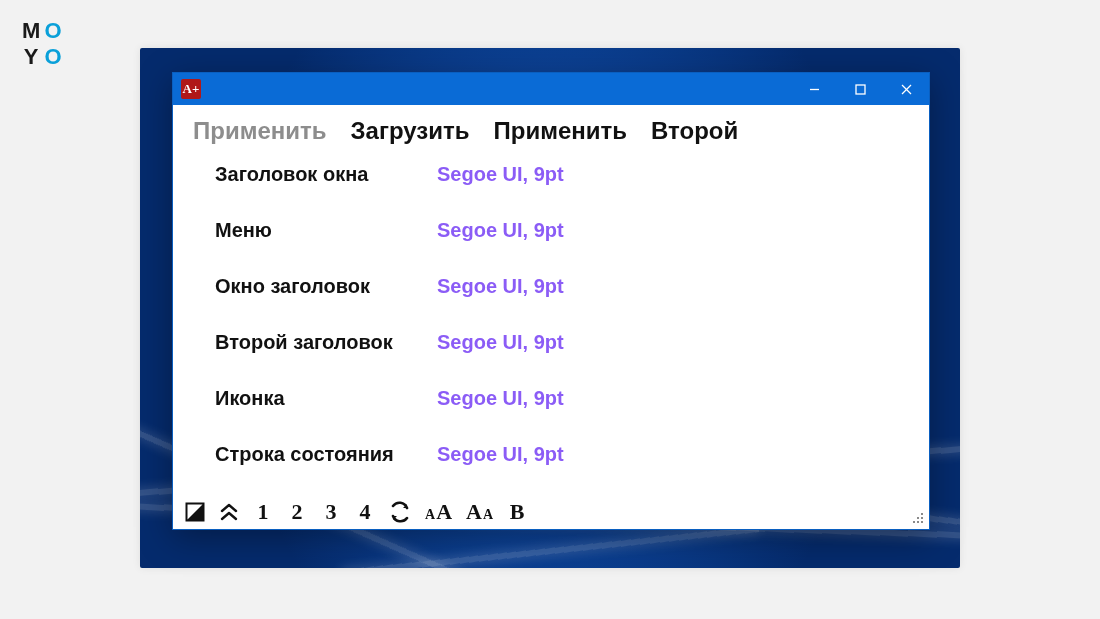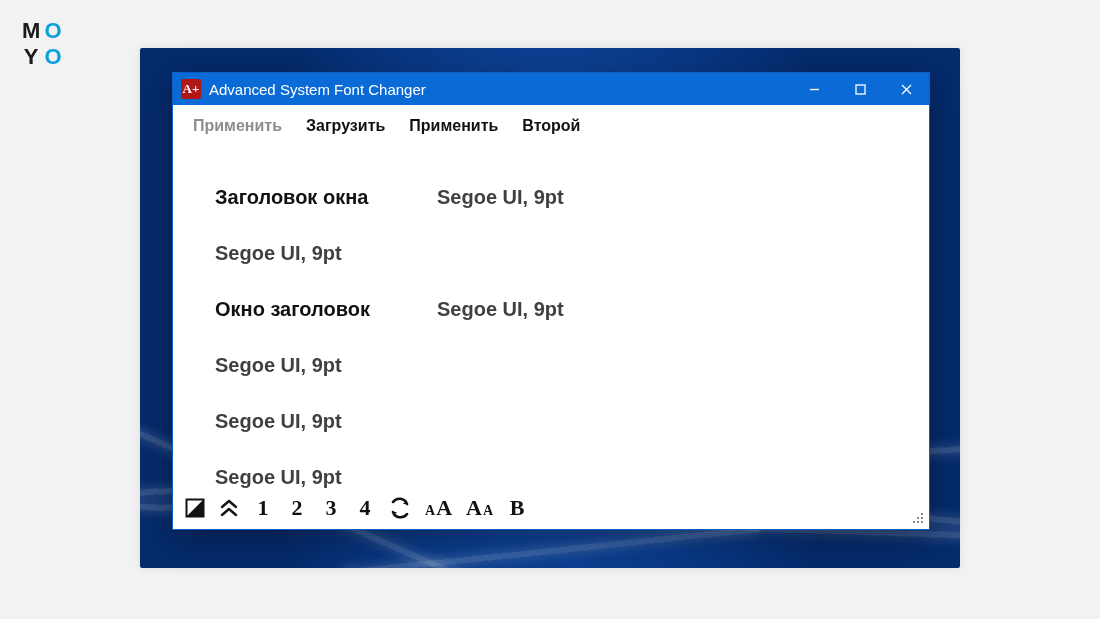--- a/index.html
+++ b/index.html
@@ -104,45 +104,45 @@
     width: 46px; height: 32px;
     display: flex; align-items: center; justify-content: center;
     color: #ffffff;
   }
   .winbtn svg { width: 11px; height: 11px; stroke: #fff; stroke-width: 1.3; fill: none; }
 
   .menubar {
     display: flex;
     gap: 24px;
     padding: 12px 16px 4px 20px;
-    font-size: 16px;
+    font-size: 24px;
     font-weight: 700;
     color: #111;
   }
   .menubar .disabled { color: #8d8d8d; }
 
   .body {
     flex: 1;
     padding: 14px 0 0 42px;
   }
   .row {
     display: flex;
-    align-items: flex-end;
+    align-items: flex-start;
     height: 56px;
   }
   .row .label {
     width: 222px;
     font-size: 20px;
     font-weight: 700;
     color: #111;
   }
   .row .value {
     font-size: 20px;
     font-weight: 700;
-    color: #404040;
+    color: #8b5cf6;
   }
 
   .btmbar {
     height: 38px;
     display: flex;
     align-items: center;
     gap: 14px;
     padding: 0 10px 4px 12px;
     font-family: Georgia, "Times New Roman", serif;
     font-weight: 700;
@@ -181,21 +181,20 @@
   <div class="beam b2"></div>
   <div class="beam b3"></div>
 </div>
 
 <div class="appwin">
 
   <div class="titlebar">
     <div class="appicon">
       <span>A+</span>
     </div>
-    <div class="title">Advanced System Font Changer</div>
     <div class="spacer"></div>
     <div class="winbtn">
       <svg viewBox="0 0 11 11">
           <line x1="1" y1="5.5" x2="10" y2="5.5"></line>
         </svg>
     </div>
     <div class="winbtn">
       <svg viewBox="0 0 11 11">
           <rect x="1" y="1" width="9" height="9"></rect>
         </svg>
@@ -214,33 +213,37 @@
     <div>Применить</div>
     <div>Второй</div>
   </div>
 
   <div class="body">
     <div class="row">
       <div class="label">Заголовок окна</div>
       <div class="value">Segoe UI, 9pt</div>
     </div>
     <div class="row">
+      <div class="label">Меню</div>
       <div class="value">Segoe UI, 9pt</div>
     </div>
     <div class="row">
       <div class="label">Окно заголовок</div>
       <div class="value">Segoe UI, 9pt</div>
     </div>
     <div class="row">
-      <div class="value">Segoe UI, 9pt</div>
-    </div>
-    <div class="row">
-      <div class="value">Segoe UI, 9pt</div>
-    </div>
-    <div class="row">
+      <div class="label">Второй заголовок</div>
+      <div class="value">Segoe UI, 9pt</div>
+    </div>
+    <div class="row">
+      <div class="label">Иконка</div>
+      <div class="value">Segoe UI, 9pt</div>
+    </div>
+    <div class="row">
+      <div class="label">Строка состояния</div>
       <div class="value">Segoe UI, 9pt</div>
     </div>
   </div>
 
   <div class="btmbar">
     <div class="tool">
       <svg width="20" height="20" viewBox="0 0 20 20">
         <rect x="1.5" y="1.5" width="17" height="17" fill="none" stroke="#111" stroke-width="2"></rect>
         <path d="M1.5 18.5 L18.5 1.5 L18.5 18.5 Z" fill="#111"></path>
       </svg>

